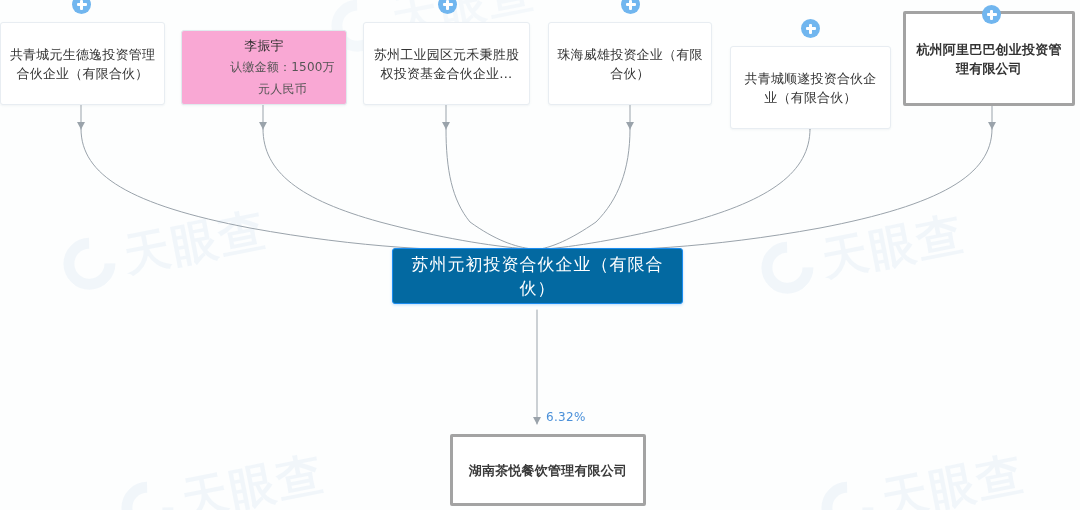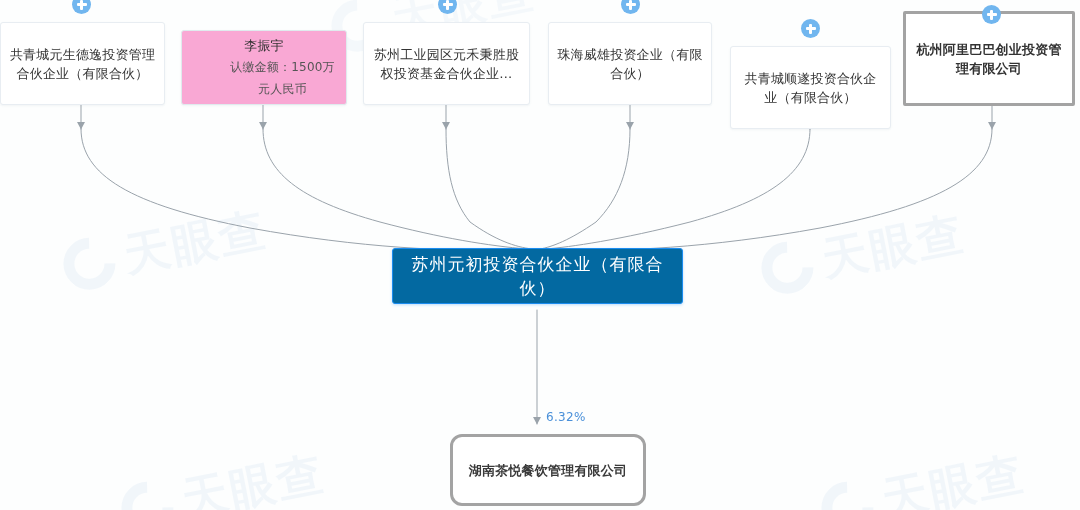--- a/index.html
+++ b/index.html
@@ -229,17 +229,17 @@
     <div class="plus-badge" style="left:76px; top:-9px;"></div>
     <div class="title">杭州阿里巴巴创业投资管理有限公司</div>
   </div>
 
   <div class="node central" style="left:392px; top:248px; width:291px; height:56px;">
     <div class="title">苏州元初投资合伙企业（有限合伙）</div>
   </div>
 
   <div class="edge-label" style="left:546px; top:410px;">6.32%</div>
 
-  <div class="node bottom highlight" style="left:450px; top:434px; width:196px; height:72px;border-radius:12px;">
+  <div class="node bottom highlight" style="left:450px; top:434px; width:196px; height:72px;">
     <div class="title">湖南茶悦餐饮管理有限公司</div>
   </div>
 
 </div>
 
 </body></html>

